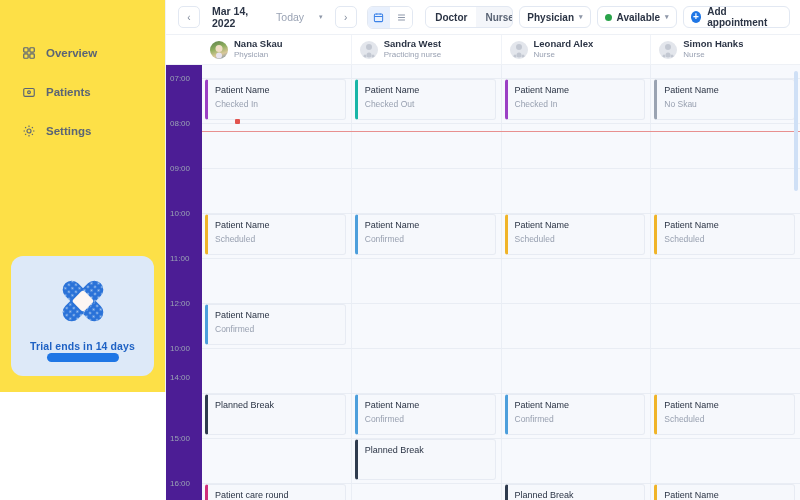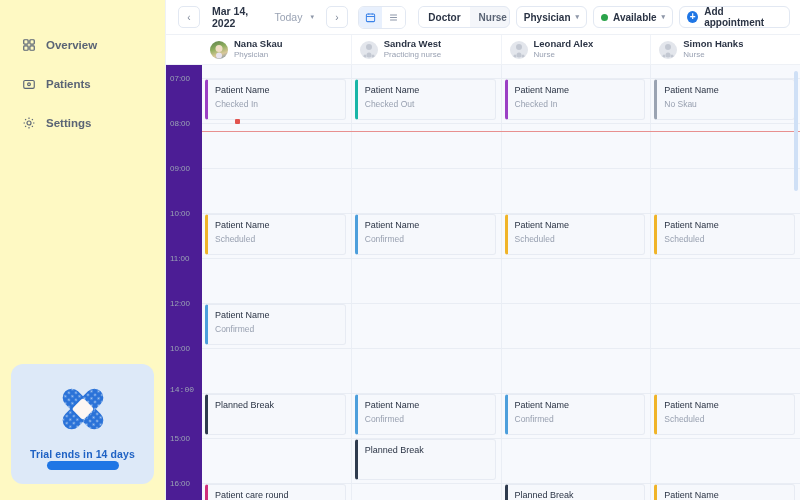--- a/index.html
+++ b/index.html
@@ -7,25 +7,25 @@
     width: 800px; height: 500px;
     overflow: hidden;
     font-family: "Liberation Sans", sans-serif;
     background: #ffffff;
     color: #2b3445;
   }
   .app { display: flex; width: 800px; height: 500px; position: relative; }
 
   
   .sidebar {
-    width: 166px; height: 500px;
-    background: #fef9c3;
+    width: 166px; height: 392px;
+    background: #fde047;
     border-right: 1px solid #eef1f6;
     display: flex; flex-direction: column;
-    padding-top: 30px;
+    padding-top: 38px;
     flex: 0 0 166px;
     position: relative;
   }
   .nav { display: flex; flex-direction: column; gap: 9px; padding: 0 9px; }
   .nav-item {
     display: flex; align-items: center; gap: 10px;
     height: 30px; padding: 0 13px;
     border-radius: 6px;
     font-size: 11.5px; font-weight: 600;
     color: #5a6475;
@@ -63,21 +63,21 @@
     gap: 6px;
     border-bottom: 1px solid #eef1f6;
   }
   .rbtn {
     height: 22px; min-width: 22px;
     border: 1px solid #e2e8f2; border-radius: 5px;
     background: #fff; color: #7d8799;
     display: inline-flex; align-items: center; justify-content: center;
     font-size: 10px; cursor: pointer; padding: 0 6px;
   }
-  .datebox { display: inline-flex; align-items: center; gap: 8px; padding: 0 6px; cursor: pointer; }
+  .datebox { display: inline-flex; align-items: center; gap: 15px; padding: 0 6px; cursor: pointer; }
   .date-main { font-size: 10.5px; font-weight: 700; color: #2b3445; }
   .date-today { font-size: 10.5px; color: #9aa3b4; }
   .caret { font-size: 7px; color: #8e97a8; }
   .viewtoggle { display: inline-flex; border: 1px solid #e2e8f2; border-radius: 6px; overflow: hidden; height: 23px; margin-left: 4px; }
   .vt { width: 25px; height: 100%; display: inline-flex; align-items: center; justify-content: center; cursor: pointer; background: #fff; }
   .vt.active { background: #e8f0fd; }
   .vt svg { width: 11px; height: 11px; display: block; }
   .spacer { flex: 1 1 auto; }
 
   .segment { display: inline-flex; border: 1px solid #e2e8f2; border-radius: 6px; overflow: hidden; height: 22px; background:#f4f6fa; }
@@ -369,21 +369,21 @@
             </div>
           </div>
         <div class="gutter" id="gutter">
             <div class="tlabel" style="top: 13px;">07:00</div>
             <div class="tlabel" style="top: 58px;">08:00</div>
             <div class="tlabel" style="top: 103px;">09:00</div>
             <div class="tlabel" style="top: 148px;">10:00</div>
             <div class="tlabel" style="top: 193px;">11:00</div>
             <div class="tlabel" style="top: 238px;">12:00</div>
             <div class="tlabel" style="top: 283px;">10:00</div>
-            <div class="tlabel" style="top: 324px; font-family: Liberation Mono, monospace;">14:00</div>
+            <div class="tlabel" style="top: 312px;">14:00</div>
             <div class="tlabel" style="top: 373px;">15:00</div>
             <div class="tlabel" style="top: 418px;">16:00</div>
           </div>
       <div class="hline" style="top: 13px;"></div>
           <div class="hline" style="top: 58px;"></div>
           <div class="hline" style="top: 103px;"></div>
           <div class="hline" style="top: 148px;"></div>
           <div class="hline" style="top: 193px;"></div>
           <div class="hline" style="top: 238px;"></div>
           <div class="hline" style="top: 283px;"></div>

